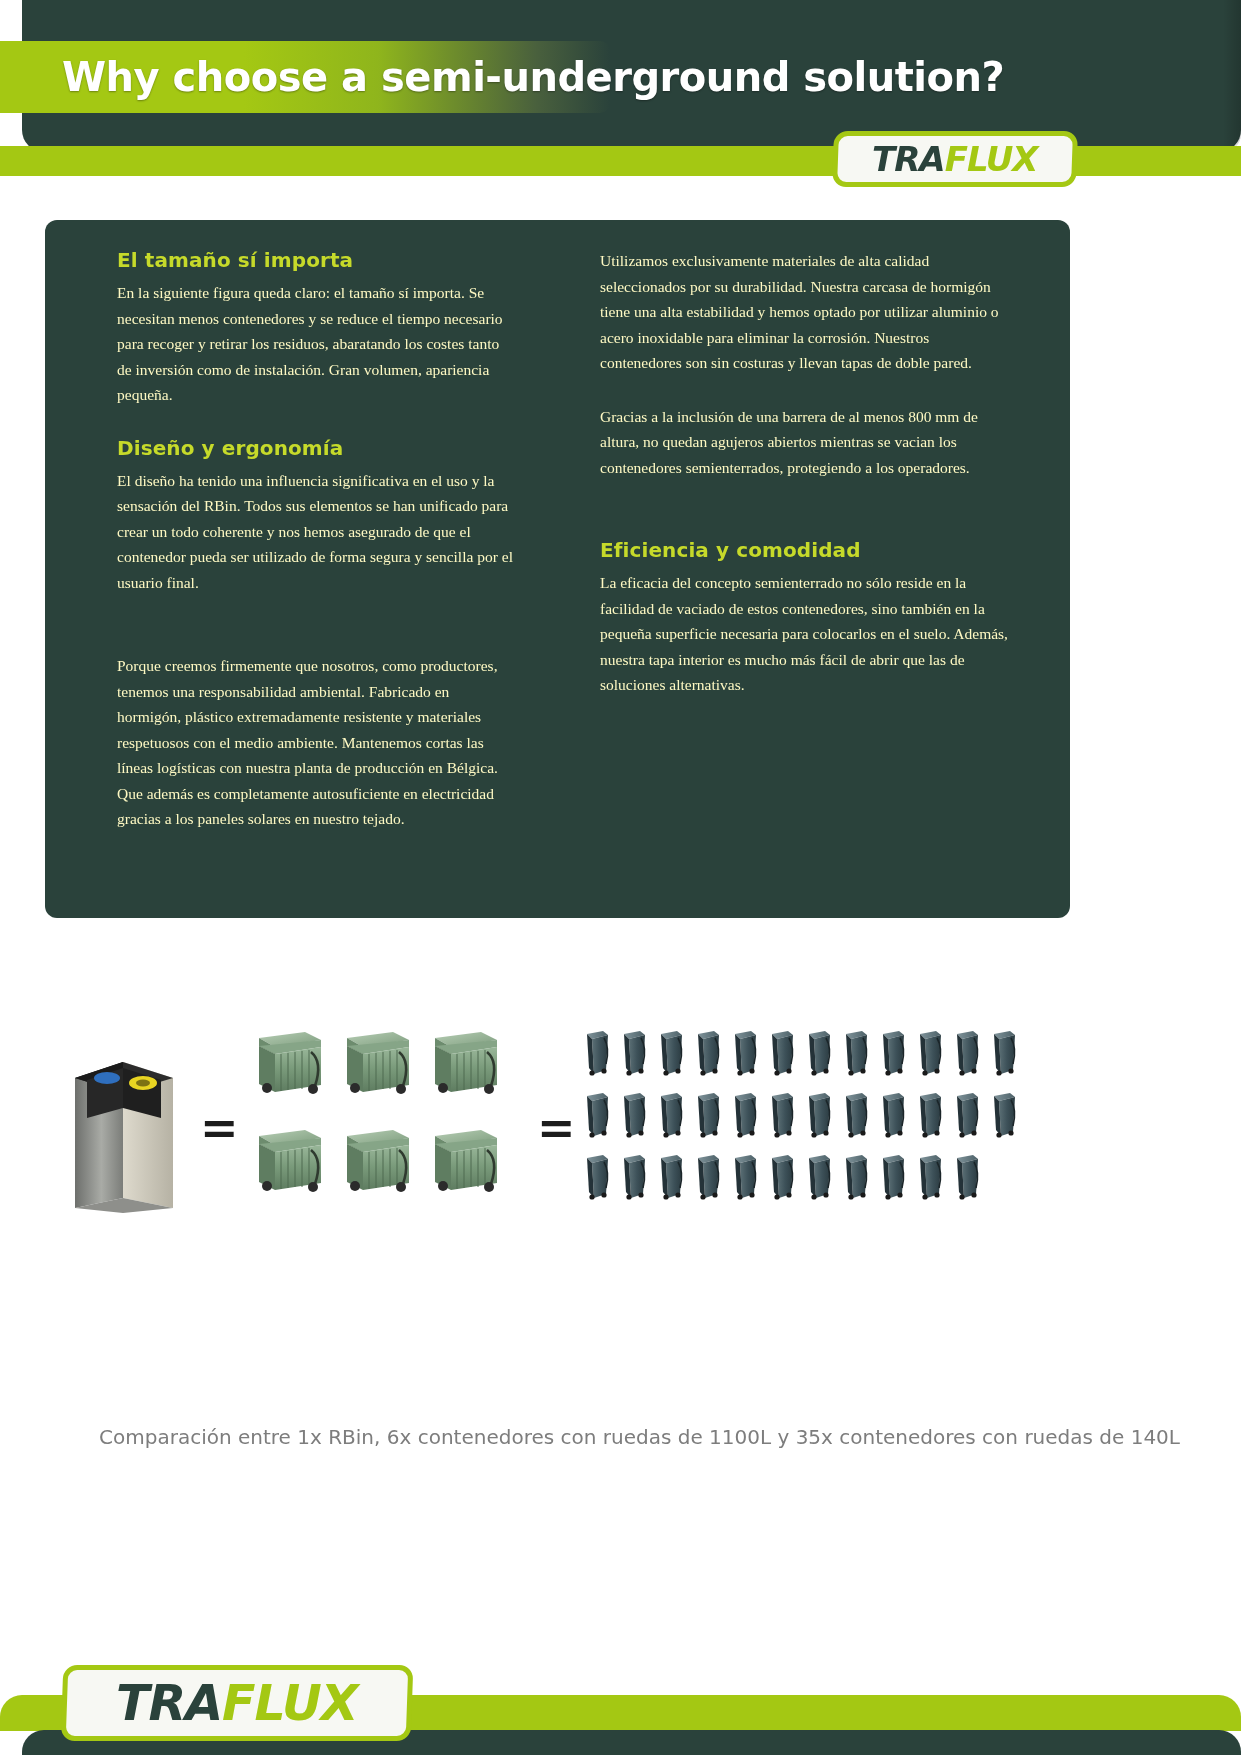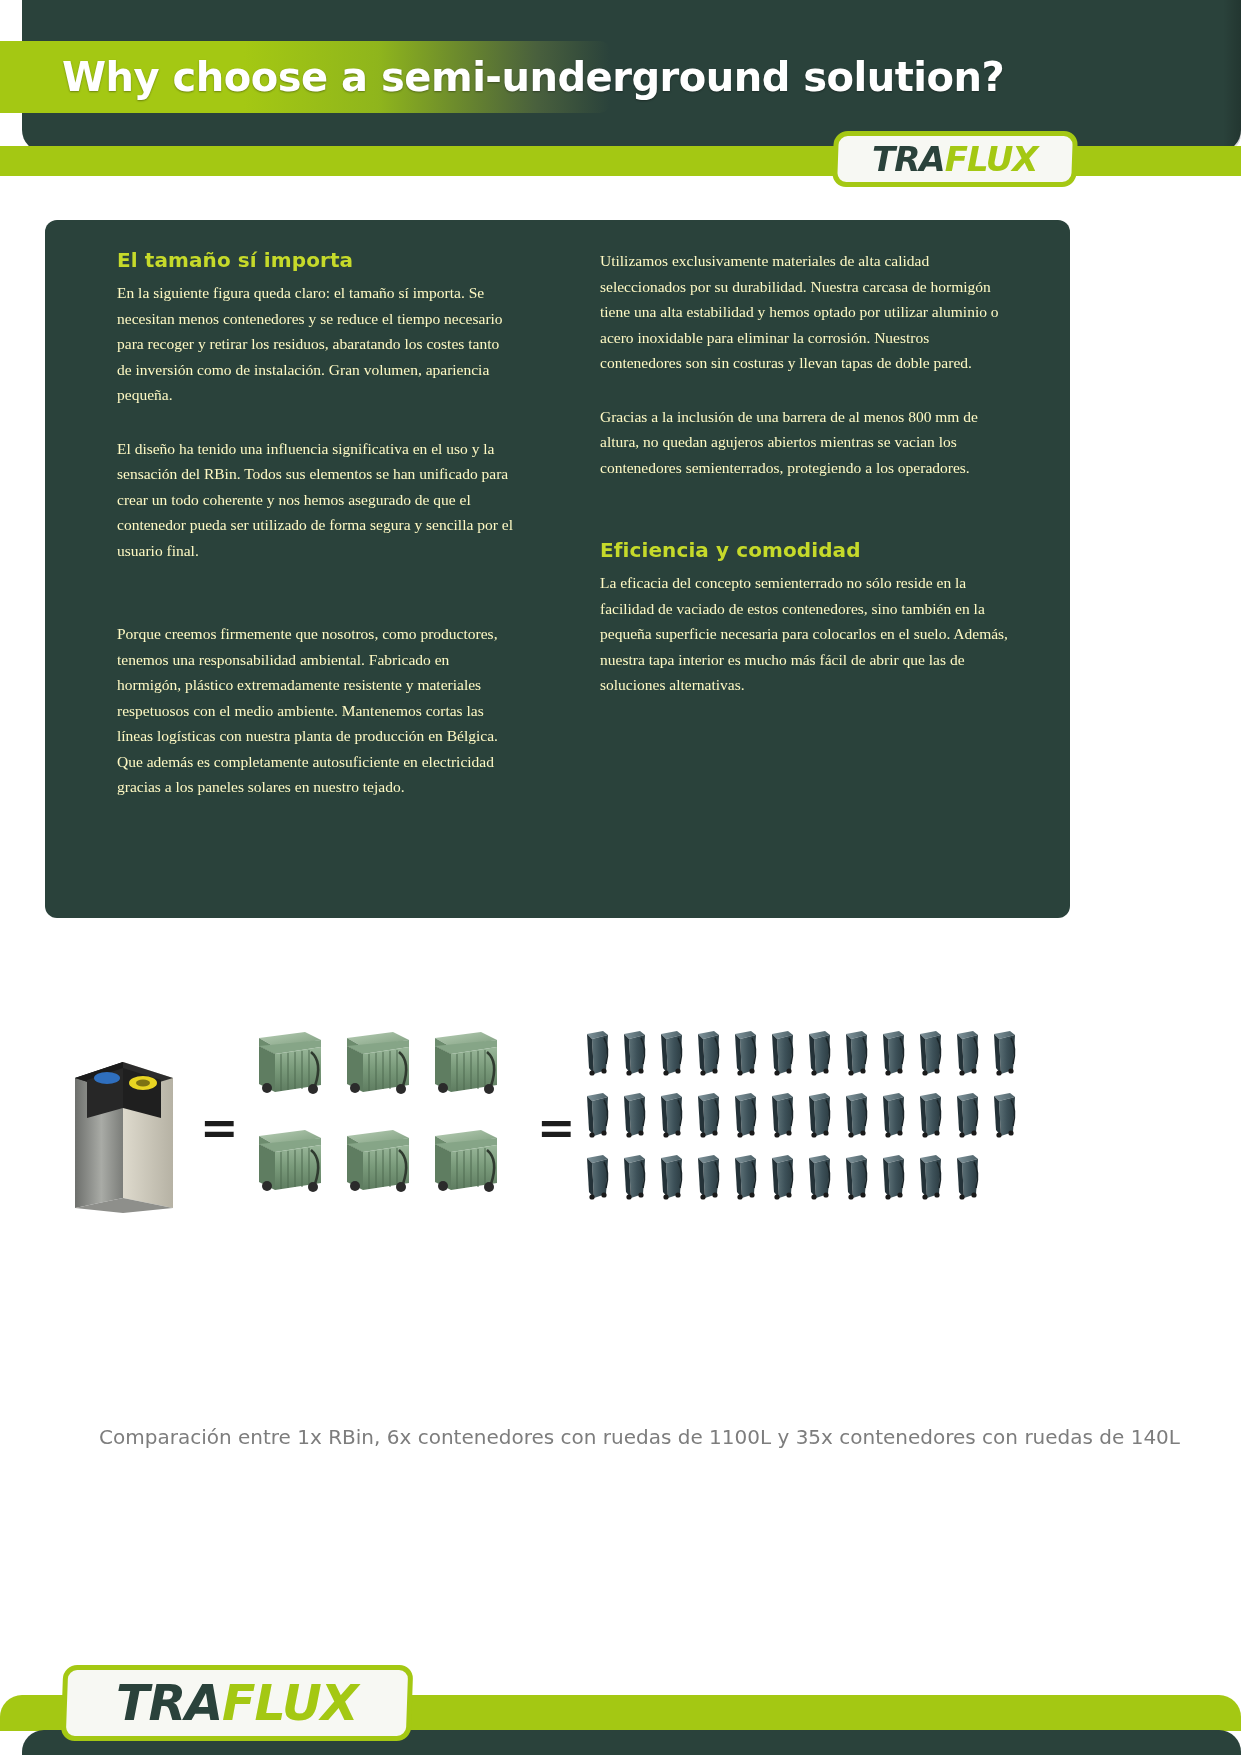--- a/index.html
+++ b/index.html
@@ -155,20 +155,21 @@
   </div>
 </div>
 
 <div class="panel">
   <div class="cols">
 
     <div class="col col-left">
       <h3 class="sec-title">El tamaño sí importa</h3>
       <p class="sec-body">En la siguiente figura queda claro: el tamaño sí importa. Se necesitan menos contenedores y se reduce el tiempo necesario para recoger y retirar los residuos, abaratando los costes tanto de inversión como de instalación. Gran volumen, apariencia pequeña.</p>
 
+      <h3 class="sec-title">Diseño y ergonomía</h3>
       <p class="sec-body">El diseño ha tenido una influencia significativa en el uso y la sensación del RBin. Todos sus elementos se han unificado para crear un todo coherente y nos hemos asegurado de que el contenedor pueda ser utilizado de forma segura y sencilla por el usuario final.</p>
 
       <div class="gap-block"></div>
 
       <p class="sec-body">Porque creemos firmemente que nosotros, como productores, tenemos una responsabilidad ambiental. Fabricado en hormigón, plástico extremadamente resistente y materiales respetuosos con el medio ambiente. Mantenemos cortas las líneas logísticas con nuestra planta de producción en Bélgica. Que además es completamente autosuficiente en electricidad gracias a los paneles solares en nuestro tejado.</p>
     </div>
 
     <div class="col col-right">
       <p class="sec-body">Utilizamos exclusivamente materiales de alta calidad seleccionados por su durabilidad. Nuestra carcasa de hormigón tiene una alta estabilidad y hemos optado por utilizar aluminio o acero inoxidable para eliminar la corrosión. Nuestros contenedores son sin costuras y llevan tapas de doble pared.</p>
 

